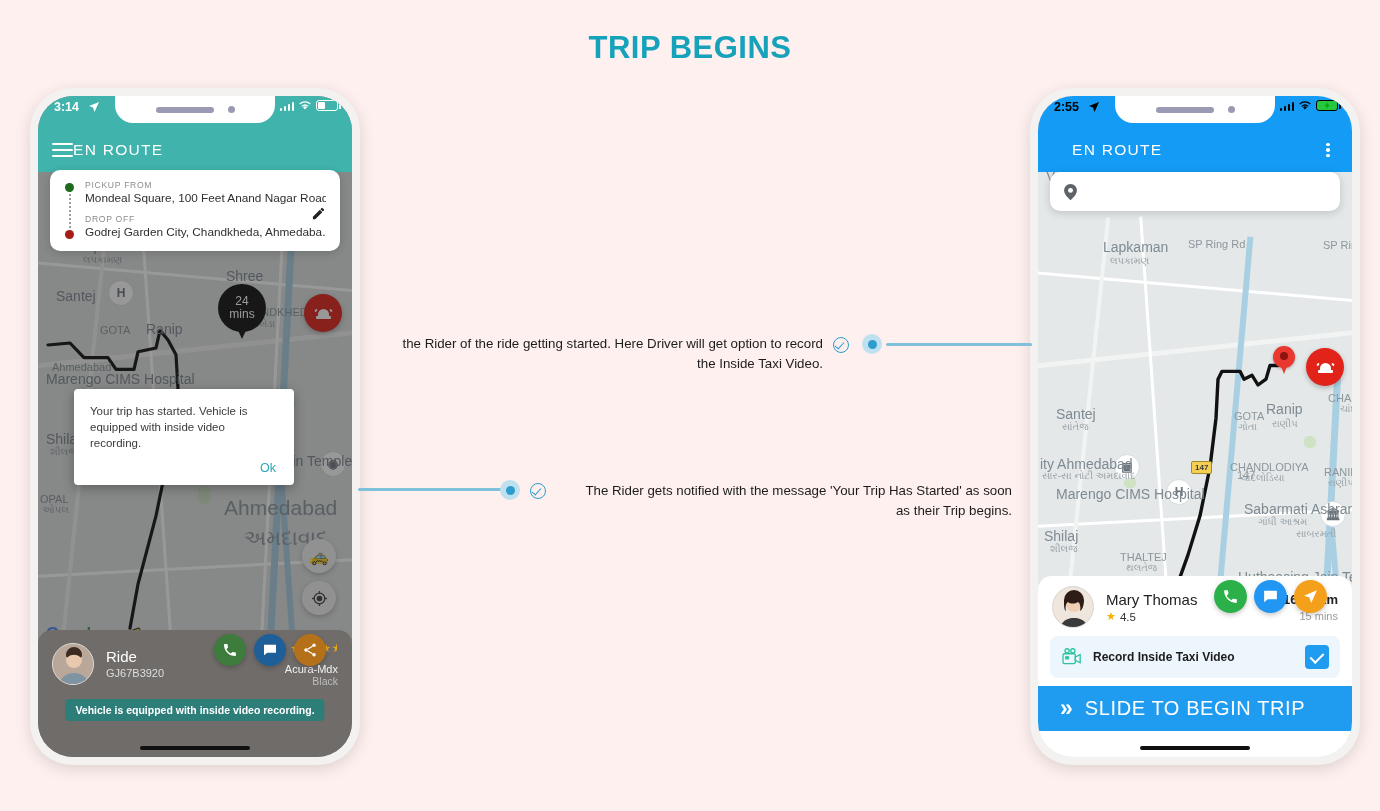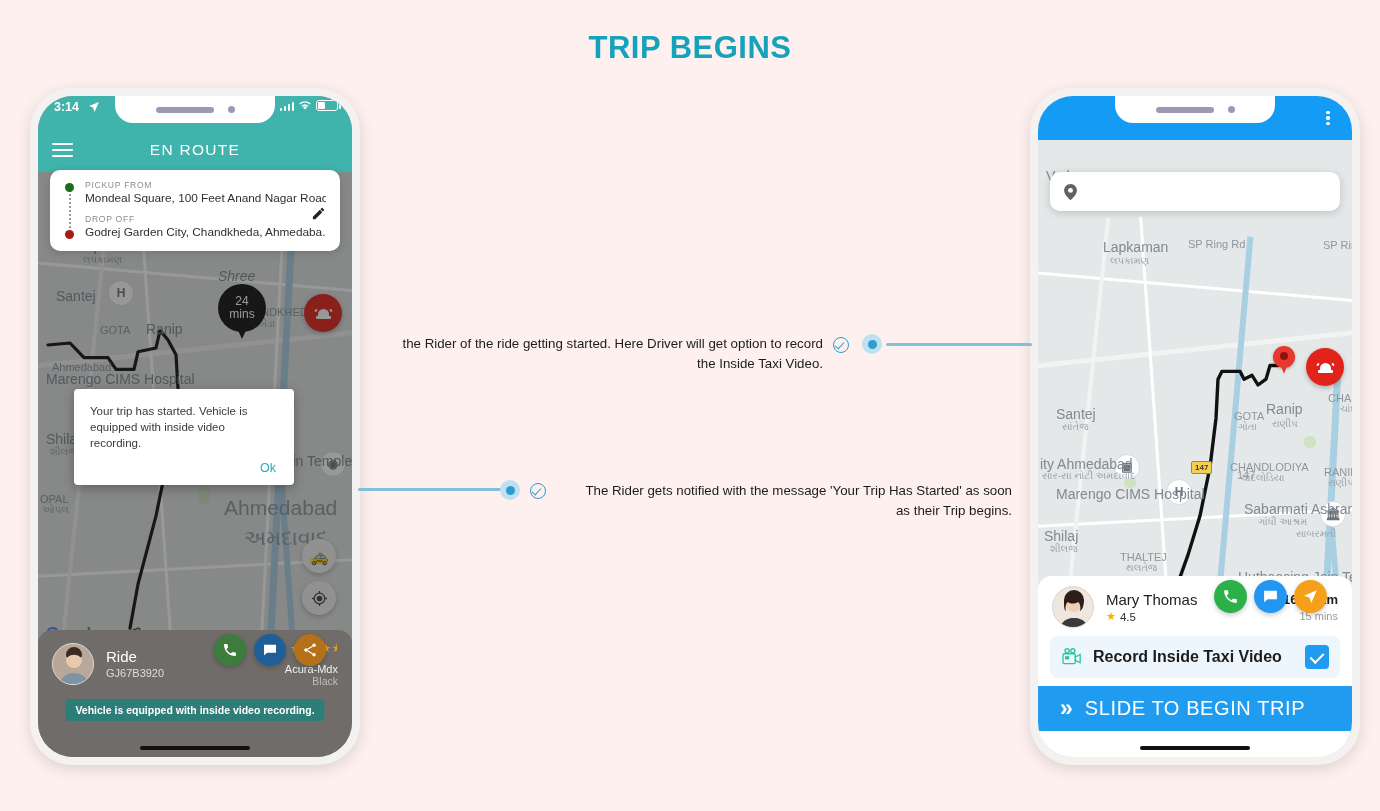--- a/index.html
+++ b/index.html
@@ -62,21 +62,21 @@
   }
   .batt:after{content:"";position:absolute;right:-4px;top:3px;width:2px;height:5px;background:currentColor;border-radius:0 1px 1px 0;}
   .batt .fill{height:100%;background:currentColor;border-radius:1px;}
 
   
   .appbar {
     height:44px; display:flex; align-items:center;
     padding:0 14px; position:relative; z-index:5;
   }
   .appbar .title {
-    flex:1; text-align:center; color:#fff;
+    flex:1; text-align:left; color:#fff;
     font-size:15.5px; letter-spacing:1.3px;
   }
   .hamburger { width:21px; }
   .hamburger span { display:block; height:2px; background:#fff; margin:4px 0; border-radius:1px; }
   .kebab { width:20px; text-align:center; color:#fff; }
   .kebab i { display:block; width:3.5px; height:3.5px; border-radius:50%; background:#fff; margin:2.2px auto; }
 
   
   .map { position:absolute; inset:0; top:0; overflow:hidden; }
   .map-bg { position:absolute; inset:0; background:#e8eaea; }
@@ -198,21 +198,21 @@
   .avatar { width:42px;height:42px;border-radius:50%;overflow:hidden;flex:none;
             border:1px solid #ddd; position:relative; background:#cdbcae;}
   .pname { font-size:15px; color:#222; }
   .psub  { font-size:11px; color:#666; margin-top:2px; }
   .pright{ margin-left:auto; text-align:right; }
 
   .record-row {
     margin:0 12px 8px 12px; background:#eef6fd; border-radius:8px;
     display:flex; align-items:center; gap:10px; padding:9px 11px;
   }
-  .record-row .rlabel { font-size:16px; font-weight:bold; color:#1c1c1c; }
+  .record-row .rlabel { font-size:12px; font-weight:bold; color:#1c1c1c; }
   .chk {
     margin-left:auto; width:24px;height:24px;border-radius:4px;background:#1f9cf0;
     display:flex;align-items:center;justify-content:center;
   }
   .chk:after{content:"";width:6px;height:11px;border:solid #fff;border-width:0 2.4px 2.4px 0;transform:rotate(45deg);margin-top:-2px;}
 
   .slide-btn {
     background:#1f9cf0; height:45px; display:flex; align-items:center;
     color:#fff; position:relative;
   }
@@ -328,21 +328,21 @@
       </div>
 
       <div class="gmark" style="left:8px;top:528px">
         <span>G</span><span>o</span><span>o</span><span>g</span><span>l</span><span>e</span>
       </div>
     </div>
 
     <div id="left-labels" style="position:absolute;inset:0;z-index:2;pointer-events:none">
         <div class="maplbl" style="left: 200px; top: 210px;">CHANDKHEDA</div>
         <div class="maplbl guj" style="left: 205px; top: 222px;">ચાંદખેડા</div>
-        <div class="maplbl mid" style="left: 180px; top: 172px; font-style: italic;">Shree</div>
+        <div class="maplbl mid" style="left: 188px; top: 172px;">Shree</div>
         <div class="maplbl mid" style="left: 108px; top: 225px;">Ranip</div>
         <div class="maplbl" style="left: 62px; top: 228px;">GOTA</div>
         <div class="maplbl mid" style="left: 40px; top: 142px;">Lapkaman</div>
         <div class="maplbl guj" style="left: 45px; top: 158px;">લપકામણ</div>
         <div class="maplbl mid" style="left: 18px; top: 192px;">Santej</div>
         <div class="maplbl mid" style="left: 8px; top: 275px;">Marengo CIMS Hospital</div>
         <div class="maplbl" style="left: 14px; top: 265px;">Ahmedabad</div>
         <div class="maplbl mid" style="left: 8px; top: 335px;">Shilaj</div>
         <div class="maplbl guj" style="left: 12px; top: 350px;">શીલજ</div>
         <div class="maplbl" style="left: 76px; top: 343px;">THALTEJ</div>
@@ -573,20 +573,46 @@
         <div class="maplbl guj" style="left: 2px; top: 511px;">ઓપલ</div>
         <div class="maplbl mid" style="left: 200px; top: 473px;">Hutheesing Jain Temple</div>
         <div class="maplbl big" style="left: 218px; top: 510px;">Ahmedab</div>
         <div class="maplbl big" style="left: 238px; top: 537px;">અમદાવા</div>
         <div class="maplbl" style="left: 122px; top: 578px;">VEJALPUR</div>
         <div class="maplbl guj" style="left: 130px; top: 588px;">વેજલપુર</div>
         <div class="maplbl guj" style="left: 258px; top: 432px;">સાબરમતી</div>
         <div class="maplbl" style="left: 199px; top: 373px;">147</div>
       </div>
 
+    <div class="statusbar" style="background:#139bf5;color:#000">
+      <div class="sb-left">
+        <span>2:55</span>
+        <svg width="12" height="12" viewBox="0 0 24 24">
+            <path d="M22 2L2 10l8 3 3 9z" fill="#000"></path>
+          </svg>
+      </div>
+      <div class="sb-right">
+        <span class="bars">
+            <i></i>
+            <i></i>
+            <i></i>
+            <i></i>
+          </span>
+        <svg width="14" height="11" viewBox="0 0 24 18">
+            <path d="M12 16l3.5-4.2a5.4 5.4 0 00-7 0z" fill="#000"></path>
+            <path d="M3 6.5a13 13 0 0118 0" stroke="#000" stroke-width="2.2" fill="none"></path>
+            <path d="M6.5 10.5a8.4 8.4 0 0111 0" stroke="#000" stroke-width="2.2" fill="none"></path>
+          </svg>
+        <span class="batt" style="color:#000;background:#27c840">
+          <svg width="9" height="9" viewBox="0 0 24 24" style="position:absolute;left:6px;top:0.4px">
+              <path d="M13 2L4 14h6l-1 8 9-12h-6z" fill="#0a0"></path>
+            </svg>
+        </span>
+      </div>
+    </div>
     <div class="notch">
       <span class="speaker"></span>
       <span class="camera"></span>
     </div>
 
     <div class="appbar" style="background:#139bf5">
       <div style="width:20px"></div>
       <div class="title">EN ROUTE</div>
       <div class="kebab">
           <i></i>

